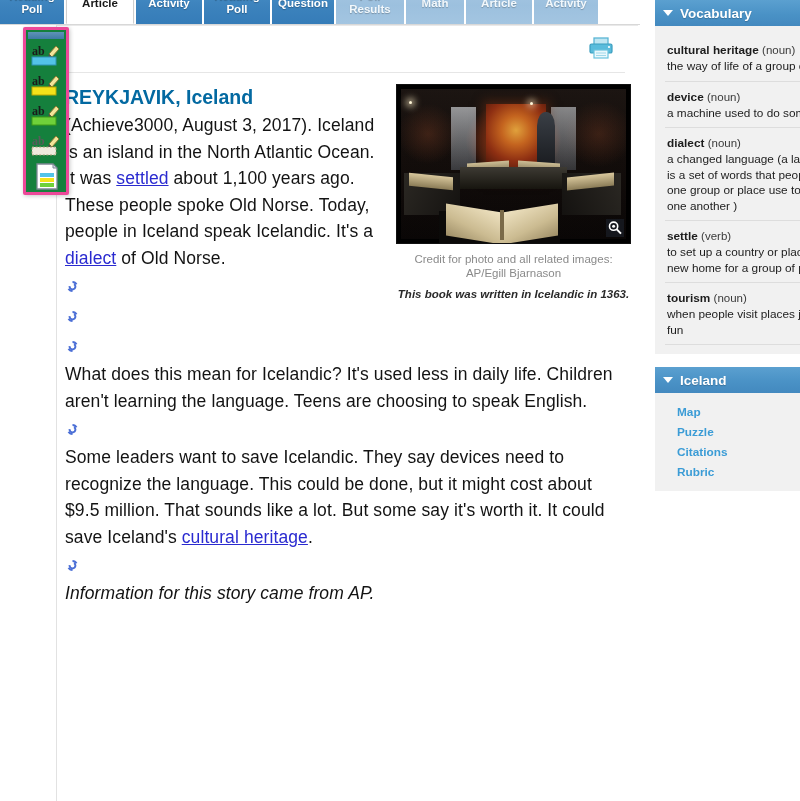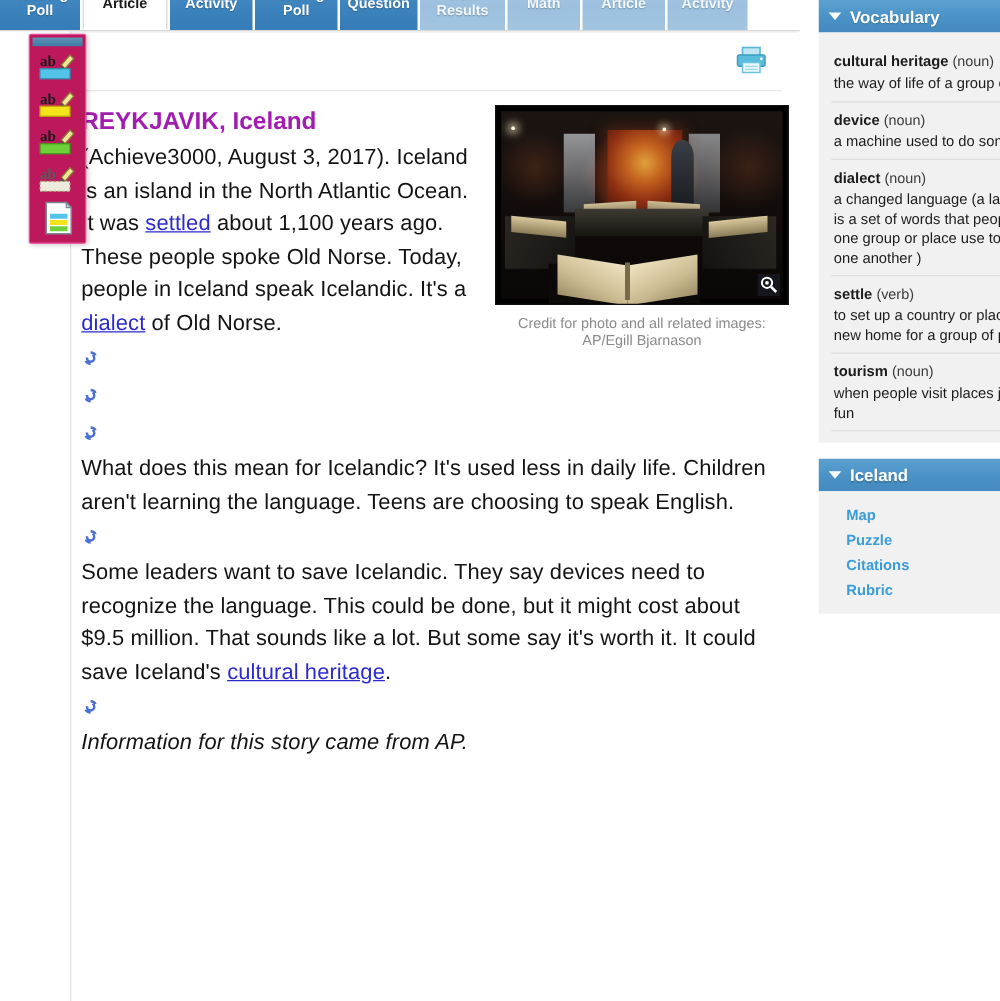--- a/index.html
+++ b/index.html
@@ -119,39 +119,39 @@
     font-size:11.5px; color:#8a8a8a; line-height:14px;
   }
   #photo-caption {
     margin-top:7px; text-align:center;
     font-size:11.5px; color:#2a2a2a; font-style:italic; font-weight:bold;
     line-height:14px;
   }
 
   
   #headline {
-    font-size:19.5px; font-weight:bold; color:#a21caf;
+    font-size:19.5px; font-weight:bold; color:#0369a1;
     margin:0 0 1px 0; line-height:27px;
   }
   .para {
     font-size:17.5px; line-height:26.5px; color:#131313;
     margin:0; letter-spacing:.1px;
   }
   .para.source { font-style:italic; }
   .vlink {
     color:#2a2ad0; text-decoration:underline; cursor:pointer;
   }
   .refresh-row { height:30px; padding-top:8px; }
   .refresh-icon { cursor:pointer; display:block; }
 
   
   #palette {
     position:absolute; left:23px; top:27px; width:46px; height:168px;
-    background:#be185d;
-    border:1px solid #ec4899;
+    background:#15803d;
+    border:3px solid #ec4899;
     border-radius:2px;
     box-shadow:1px 1px 4px rgba(0,0,0,.22);
     z-index:40;
   }
   #palette-grip {
     height:7px; margin:2px 2px 3px 2px;
     background:linear-gradient(to bottom,#5f93b8,#3f7aa5);
     cursor:move;
   }
   .pal-btn {
@@ -252,20 +252,21 @@
         <div class="ph" id="ph-glow-a"></div>
         <div class="ph" id="ph-glow-b"></div>
         <svg id="photo-zoom" viewBox="0 0 18 18">
           <rect width="18" height="18" fill="#15171d"></rect>
           <circle cx="7.6" cy="7.2" r="4.1" fill="none" stroke="#ffffff" stroke-width="1.6"></circle>
           <circle cx="7.6" cy="7.2" r="1.5" fill="#ffffff"></circle>
           <line x1="10.8" y1="10.4" x2="15" y2="14.6" stroke="#ffffff" stroke-width="2"></line>
         </svg>
       </div>
       <div id="photo-credit">Credit for photo and all related images: AP/Egill Bjarnason</div>
+      <div id="photo-caption">This book was written in Icelandic in 1363.</div>
     </div>
 
     <h1 id="headline">REYKJAVIK, Iceland</h1>
 
     <div id="paras">
         <p class="para"><span>(Achieve3000, August 3, 2017). Iceland is an island in the North Atlantic Ocean. It was </span><span class="vlink">settled</span><span> about 1,100 years ago. These people spoke Old Norse. Today, people in Iceland speak Icelandic. It's a </span><span class="vlink">dialect</span><span> of Old Norse.</span></p>
         <div class="refresh-row">
           <svg viewBox="0 0 16 16" width="15" height="15" class="refresh-icon">
             <path d="M8 2.2a5.8 5.8 0 0 1 5.2 3.2l-2.1.6A3.8 3.8 0 0 0 8 4.2z" fill="#4b6fd6"></path>
             <path d="M8 13.8a5.8 5.8 0 0 1-5.2-3.2l2.1-.6A3.8 3.8 0 0 0 8 11.8z" fill="#4b6fd6"></path>

